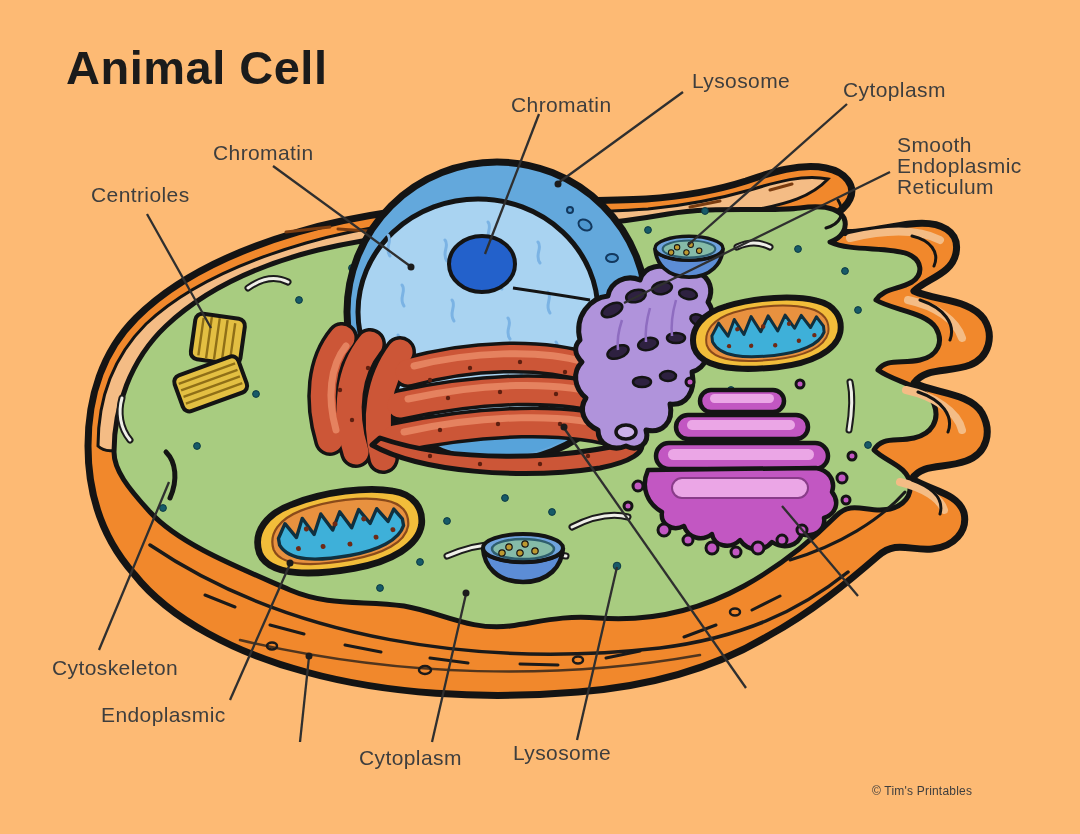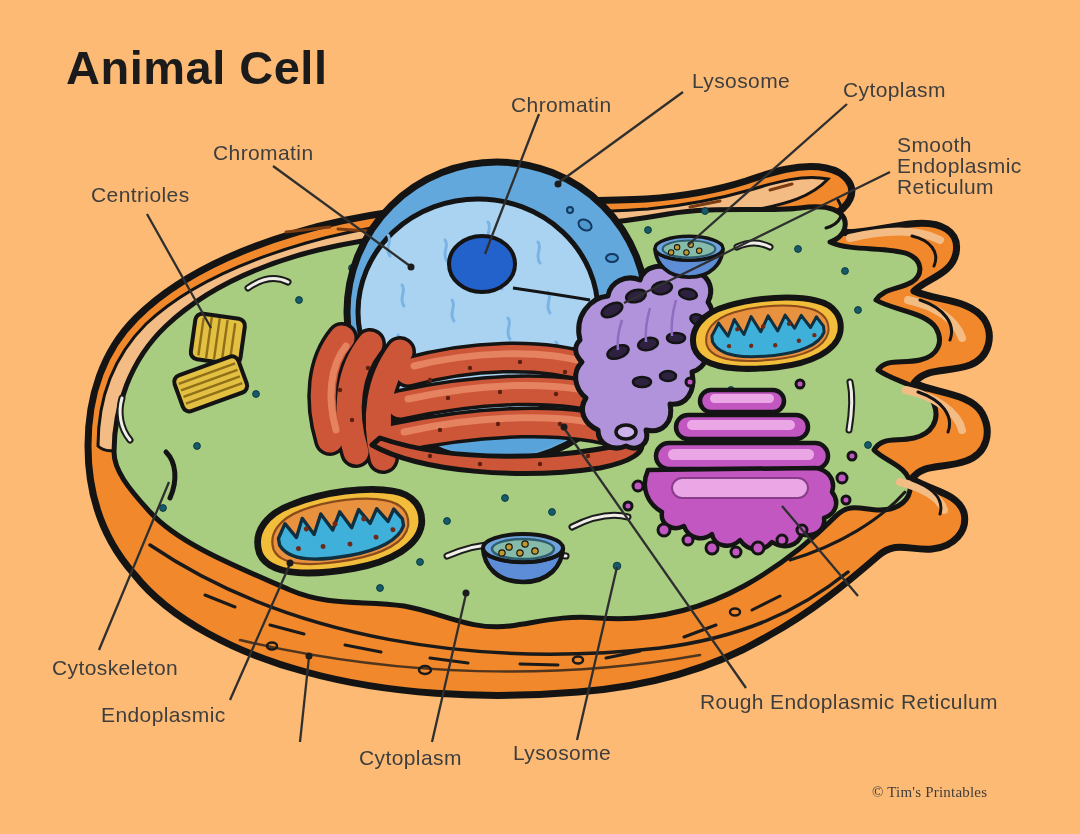--- a/index.html
+++ b/index.html
@@ -3,21 +3,21 @@
 <meta charset="utf-8">
 <style>
   html,body{margin:0;padding:0;background:#ffffff;}
   #stage{position:relative;width:1080px;height:834px;background:#fdba74;overflow:hidden;
          font-family:"Liberation Sans","DejaVu Sans",sans-serif;}
   #cell-svg{position:absolute;left:0;top:0;width:1080px;height:834px;}
   .lbl{position:absolute;font-size:21px;letter-spacing:.4px;color:#3E3E3E;white-space:nowrap;}
   .lbl.wrap{white-space:normal;line-height:21px;}
   #title{position:absolute;left:66px;top:40px;font-size:47px;font-weight:bold;
          letter-spacing:.5px;color:#1b1b1b;}
-  #credit{position:absolute;left:872px;top:784px;font-size:15px;color:#3E3E3E;letter-spacing:.2px;font-family:Liberation Serif, serif;}
+  #credit{position:absolute;left:872px;top:784px;font-size:12px;color:#3E3E3E;letter-spacing:.2px;}
 </style>
 </head>
 <body>
 
 <div id="stage">
 
 <svg id="cell-svg" viewBox="0 0 1080 834">
   <defs>
     <path id="sq" d="M 0,0 C 5,6 -4,13 2,21" fill="none" stroke="#7BB3E4" stroke-width="3" stroke-linecap="round"></path>
     <g id="mito">
@@ -307,17 +307,16 @@
 <div class="lbl" style="left:511px;top:93px">Chromatin</div>
 <div class="lbl" style="left:692px;top:69px">Lysosome</div>
 <div class="lbl" style="left:843px;top:78px">Cytoplasm</div>
 <div class="lbl wrap" style="left:897px;top:134px;width:140px">Smooth Endoplasmic Reticulum</div>
 <div class="lbl" style="left:213px;top:141px">Chromatin</div>
 <div class="lbl" style="left:91px;top:183px">Centrioles</div>
 <div class="lbl" style="left:52px;top:656px">Cytoskeleton</div>
 <div class="lbl" style="left:101px;top:703px">Endoplasmic</div>
 <div class="lbl" style="left:359px;top:746px">Cytoplasm</div>
 <div class="lbl" style="left:513px;top:741px">Lysosome</div>
-<div class="lbl" style="left:700px;top:690px">Rough Endoplasmic Reticulum</div>
 
 <div id="credit">© Tim's Printables</div>
 
 </div>
 
 </body></html>

